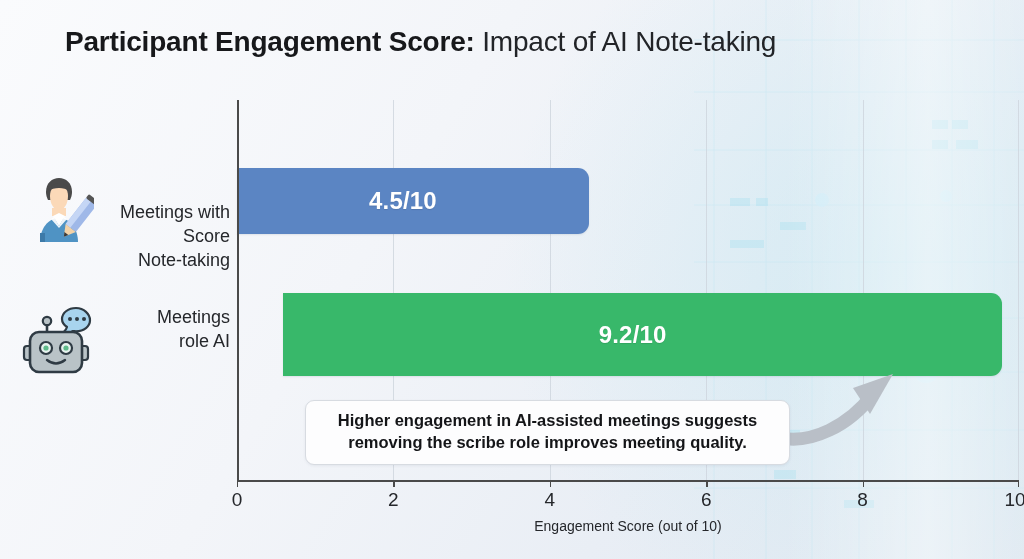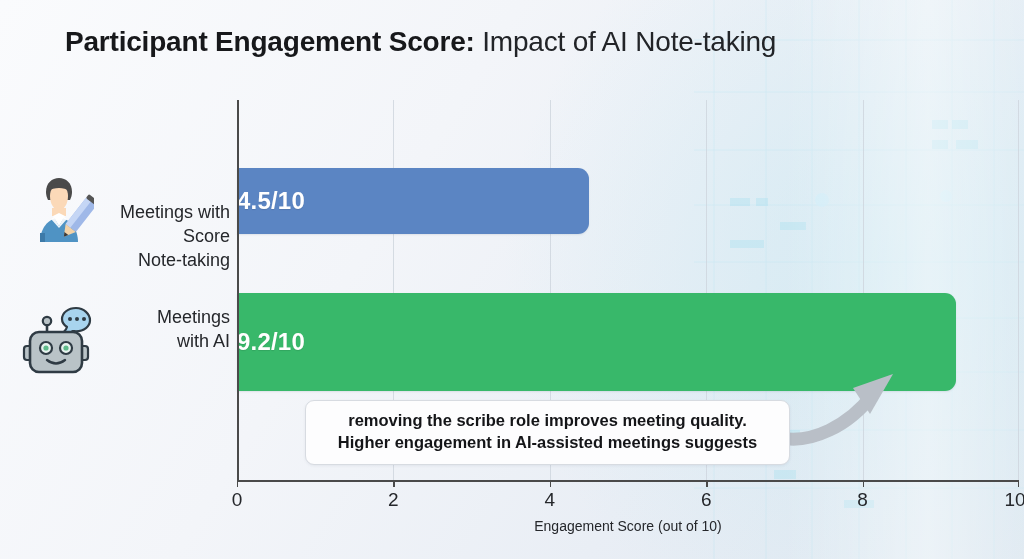--- a/index.html
+++ b/index.html
@@ -64,21 +64,21 @@
   }
   #xlabel{
     position:absolute; top:518px; left:628px; transform:translateX(-50%);
     font-size:14px; color:#25272b; white-space:nowrap;
   }
 
   
   .bar{
     position:absolute; left:0;
     border-radius:0 11px 11px 0;
-    display:flex; align-items:center; justify-content:flex-start;
+    display:flex; align-items:center; justify-content:center;
     box-shadow:0 1px 2px rgba(40,60,90,.10);
   }
   .bar .val{
     color:#fff; font-weight:bold; font-size:24px;
     padding-right:20px; letter-spacing:.2px;
     text-shadow:0 1px 1px rgba(0,0,0,.10);
   }
 
   
   .catlabel{
@@ -141,21 +141,21 @@
     <div class="gridline" style="left:156.4px"></div>
     <div class="gridline" style="left:312.8px"></div>
     <div class="gridline" style="left:469.2px"></div>
     <div class="gridline" style="left:625.6px"></div>
     <div class="gridline" style="left:781px"></div>
 
     <div class="bar" style="top:68px; height:66px; width:351.9px; background:#5B85C3;">
       <span class="val">4.5/10</span>
     </div>
 
-    <div class="bar" style="top:193px; height:98px; width:719.3px; background:#38B86A;">
+    <div class="bar" style="top:193px; height:83px; width:719.3px; background:#38B86A;margin-left:46px;">
       <span class="val">9.2/10</span>
     </div>
   </div>
 
   <div id="yaxis"></div>
   <div id="xaxis"></div>
 
   <div class="tickmark" style="left:237px"></div>
   <div class="tickmark" style="left:393.4px"></div>
   <div class="tickmark" style="left:549.8px"></div>
@@ -191,21 +191,21 @@
       <rect x="45" y="26" width="13" height="34" rx="2" fill="#9fb8e8"></rect>
       <rect x="45" y="26" width="6" height="34" fill="#c5d6f5"></rect>
       <path d="M45 60h13l-6.5 11z" fill="#f2d2a8"></path>
       <path d="M49 67h5l-2.5 4z" fill="#3a3a3a"></path>
       <rect x="45" y="22" width="13" height="5" rx="1.5" fill="#555"></rect>
     </g>
   </svg>
 
   <div class="catlabel" style="left:80px; top:306px;">
     <div>Meetings</div>
-    <div>with AI</div>
+    <div>role AI</div>
   </div>
 
   <svg class="icon" style="left:22px; top:302px;" width="88" height="74" viewBox="0 0 88 74">
 
     <path d="M50 6c-8 0-14 5-14 11 0 3 2 6 5 8-1 3-4 6-7 8 5 0 10-2 13-4 1 0 2 .3 3 .3 8 0 14-5 14-11S58 6 50 6z" transform="translate(4,0)" fill="#a8d4ee" stroke="#2f3b44" stroke-width="2.2" stroke-linejoin="round"></path>
     <g fill="#2f3b44">
       <circle cx="48" cy="17" r="2"></circle>
         <circle cx="55" cy="17" r="2"></circle>
         <circle cx="62" cy="17" r="2"></circle>
     </g>
@@ -225,17 +225,17 @@
 
     <path d="M25 58q9 7 18 0" fill="none" stroke="#2f3b44" stroke-width="2.4" stroke-linecap="round"></path>
   </svg>
 
   <svg id="arrow" width="140" height="95" viewBox="0 0 140 95">
     <path d="M6 78 C 36 84, 74 66, 98 34" stroke="#b9bfc7" stroke-width="13" fill="none" stroke-linecap="round"></path>
     <path d="M118 14 L 95 54 L 78 28 Z" fill="#b9bfc7"></path>
   </svg>
 
   <div id="annotation">
+    <div>Higher engagement in AI-assisted meetings suggests</div>
     <div>removing the scribe role improves meeting quality.</div>
-    <div>Higher engagement in AI-assisted meetings suggests</div>
   </div>
 
 </div>
 
 </body></html>

